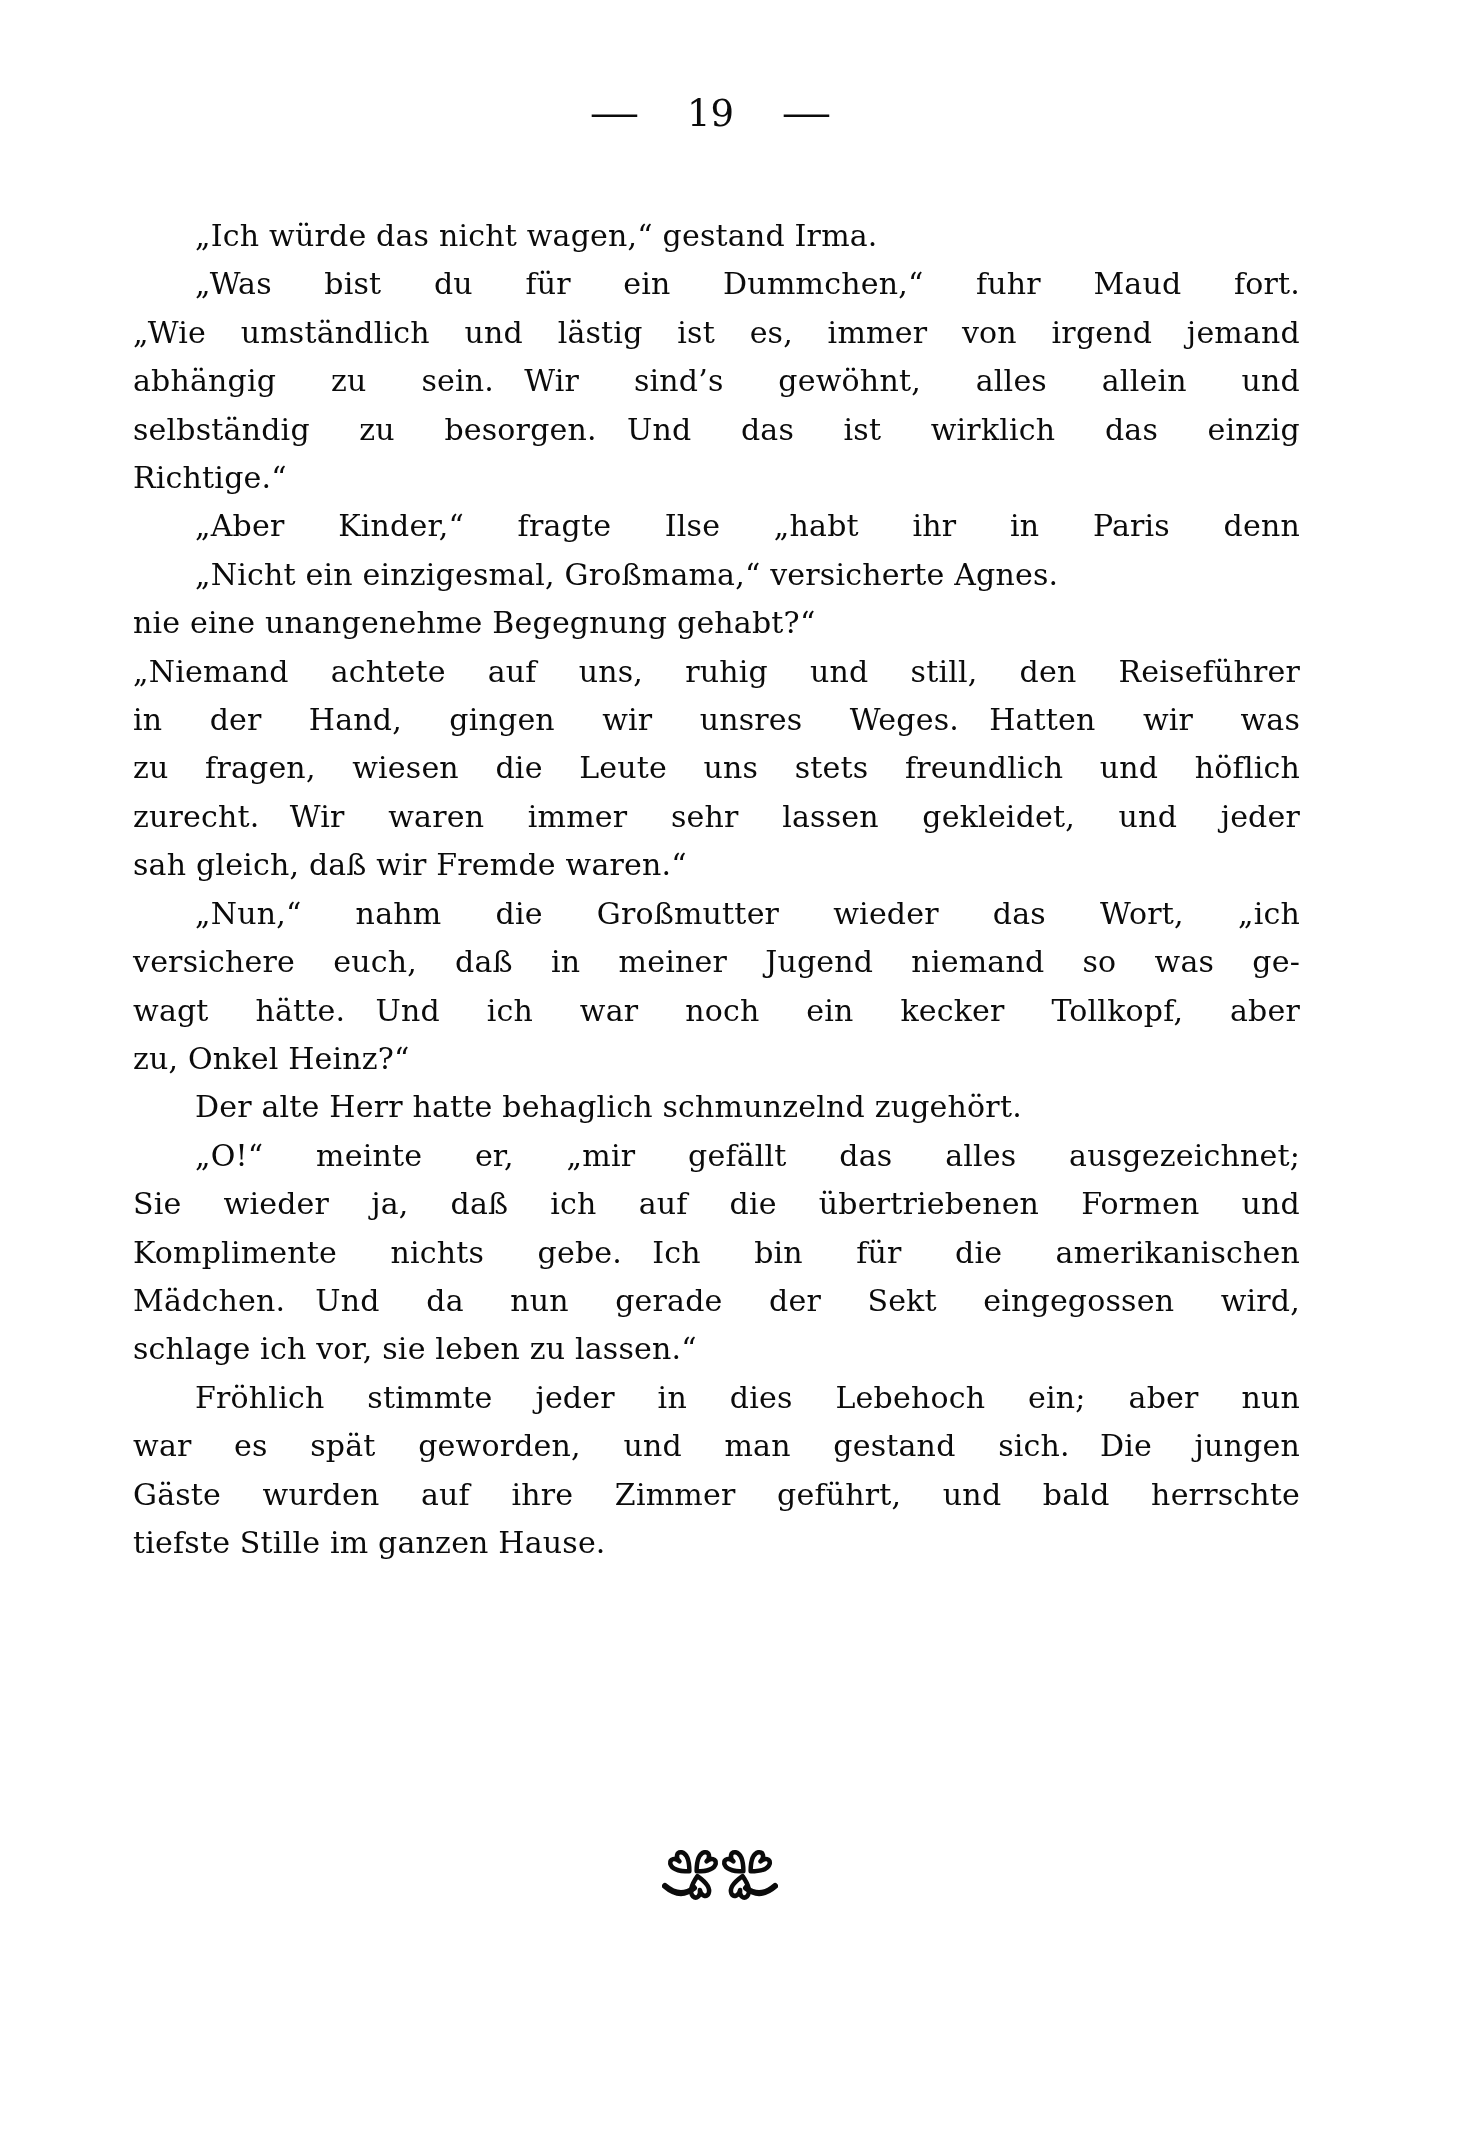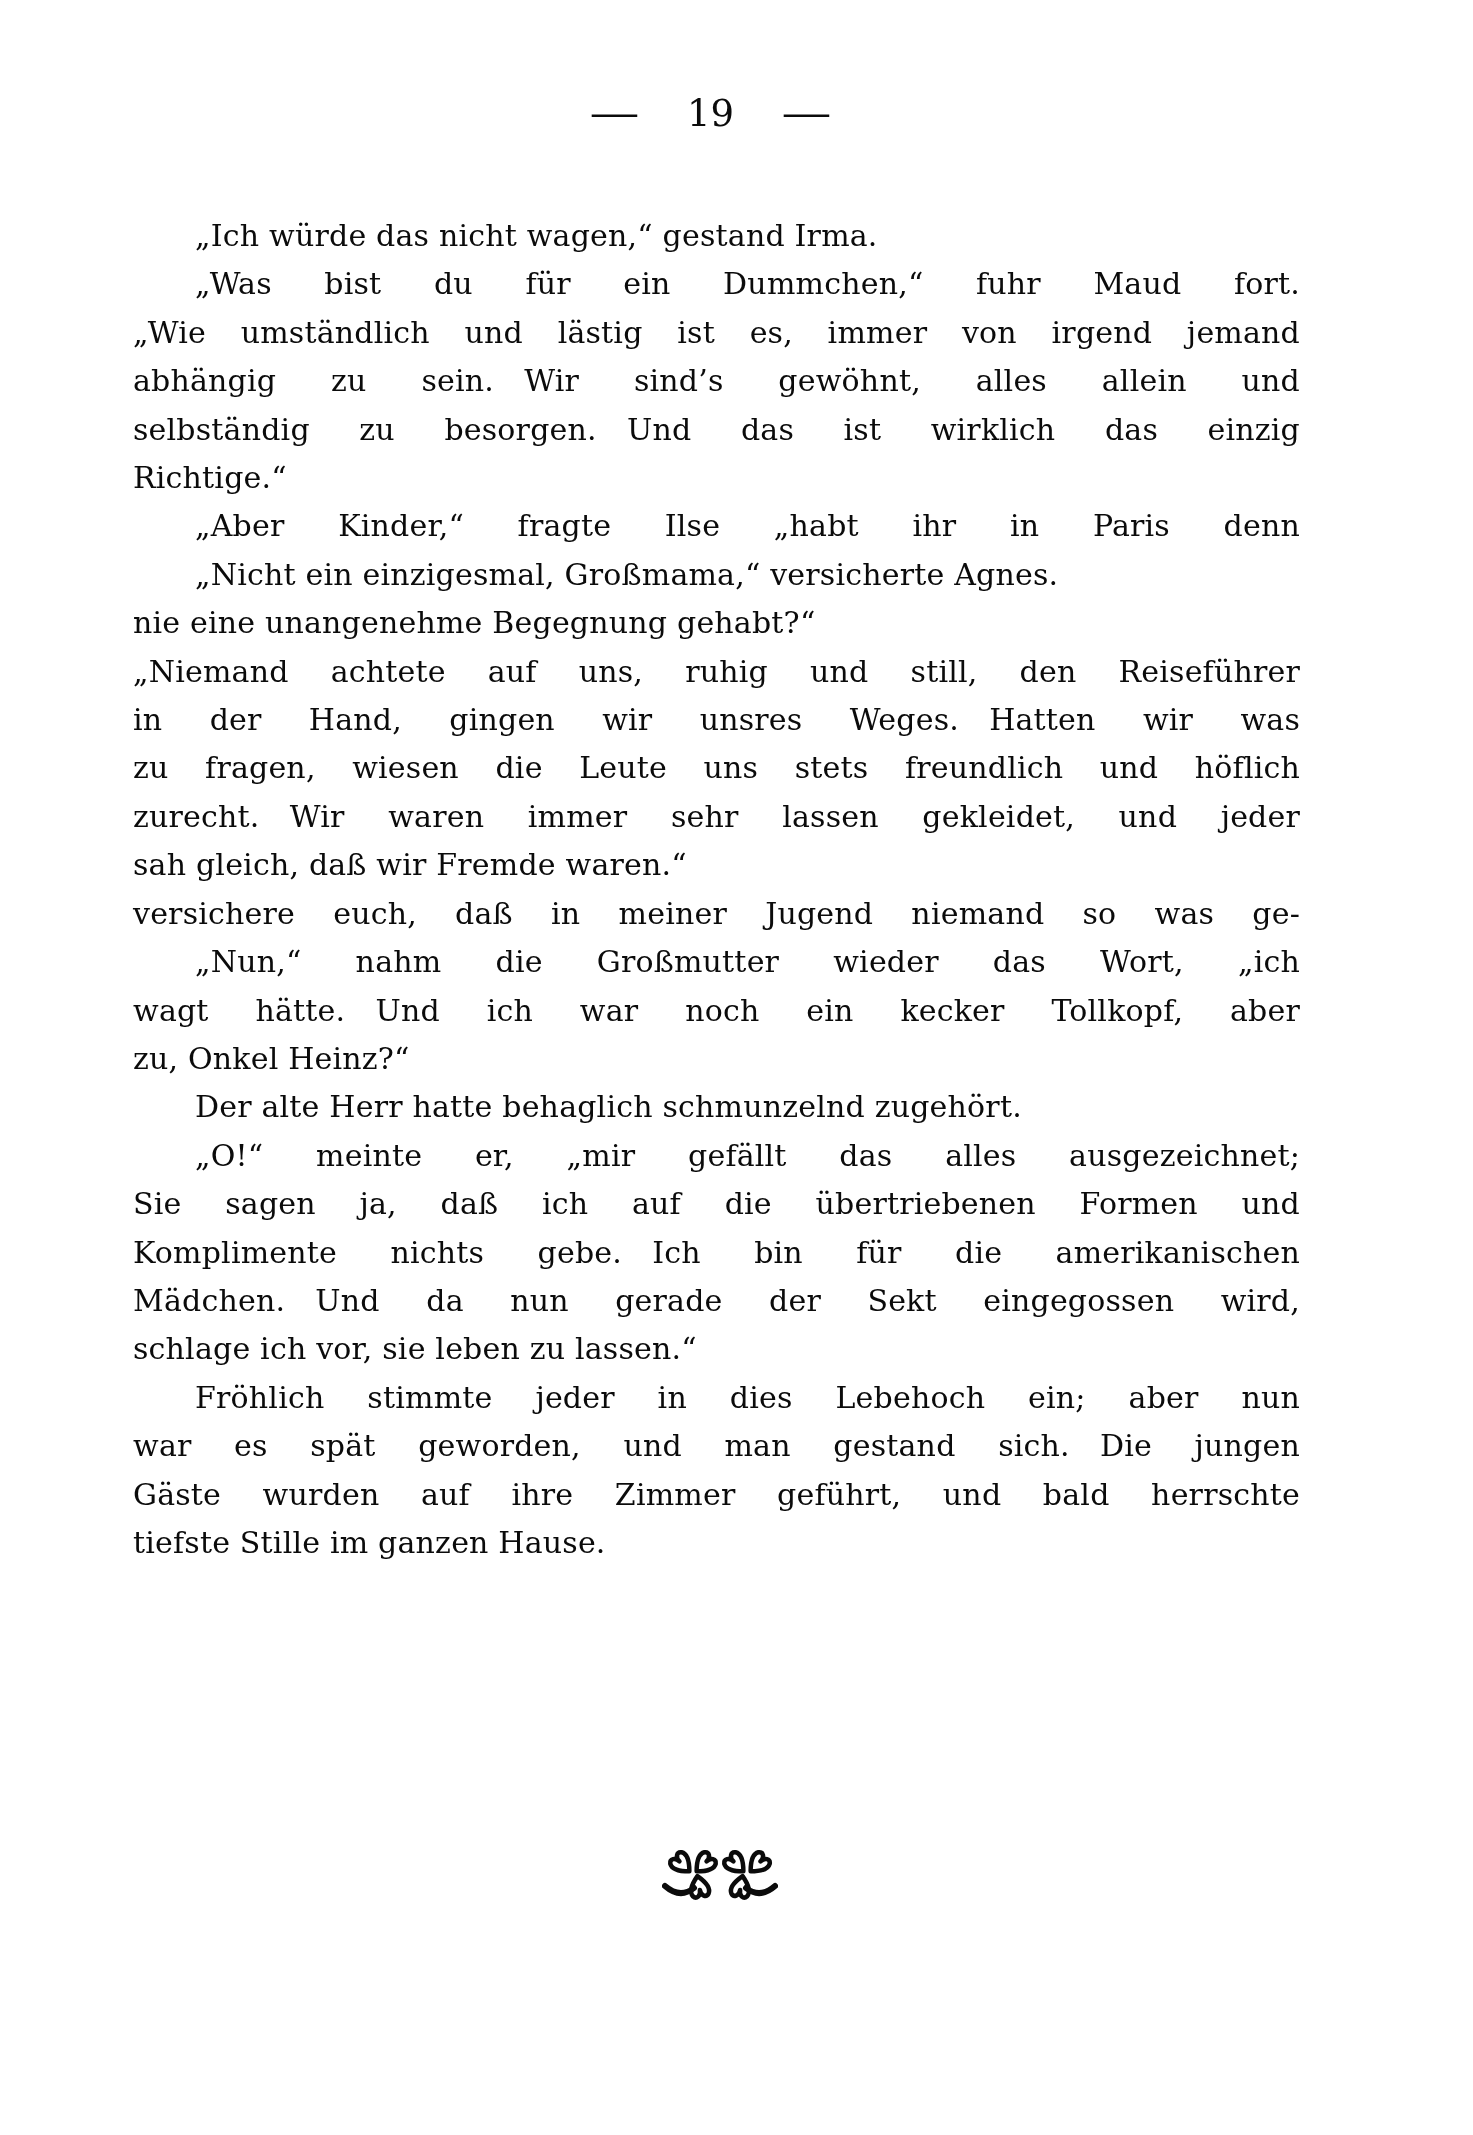--- a/index.html
+++ b/index.html
@@ -83,27 +83,27 @@
       <div class="line j">selbständig zu besorgen. Und das ist wirklich das einzig</div>
       <div class="line">Richtige.“</div>
       <div class="line indent j">„Aber Kinder,“ fragte Ilse „habt ihr in Paris denn</div>
       <div class="line indent">„Nicht ein einzigesmal, Großmama,“ versicherte Agnes.</div>
       <div class="line">nie eine unangenehme Begegnung gehabt?“</div>
       <div class="line j">„Niemand achtete auf uns, ruhig und still, den Reiseführer</div>
       <div class="line j">in der Hand, gingen wir unsres Weges. Hatten wir was</div>
       <div class="line j">zu fragen, wiesen die Leute uns stets freundlich und höflich</div>
       <div class="line j">zurecht. Wir waren immer sehr lassen gekleidet, und jeder</div>
       <div class="line">sah gleich, daß wir Fremde waren.“</div>
+      <div class="line indent j">„Nun,“ nahm die Großmutter wieder das Wort, „ich</div>
       <div class="line j">versichere euch, daß in meiner Jugend niemand so was ge-</div>
-      <div class="line indent j">„Nun,“ nahm die Großmutter wieder das Wort, „ich</div>
       <div class="line j">wagt hätte. Und ich war noch ein kecker Tollkopf, aber</div>
       <div class="line">zu, Onkel Heinz?“</div>
       <div class="line indent">Der alte Herr hatte behaglich schmunzelnd zugehört.</div>
       <div class="line indent j">„O!“ meinte er, „mir gefällt das alles ausgezeichnet;</div>
-      <div class="line j">Sie sagen ja, daß ich auf die übertriebenen Formen und</div>
+      <div class="line j">Sie wieder ja, daß ich auf die übertriebenen Formen und</div>
       <div class="line j">Komplimente nichts gebe. Ich bin für die amerikanischen</div>
       <div class="line j">Mädchen. Und da nun gerade der Sekt eingegossen wird,</div>
       <div class="line">schlage ich vor, sie leben zu lassen.“</div>
       <div class="line indent j">Fröhlich stimmte jeder in dies Lebehoch ein; aber nun</div>
       <div class="line j">war es spät geworden, und man gestand sich. Die jungen</div>
       <div class="line j">Gäste wurden auf ihre Zimmer geführt, und bald herrschte</div>
       <div class="line">tiefste Stille im ganzen Hause.</div>
     </div>
 
   <div class="ornament">

